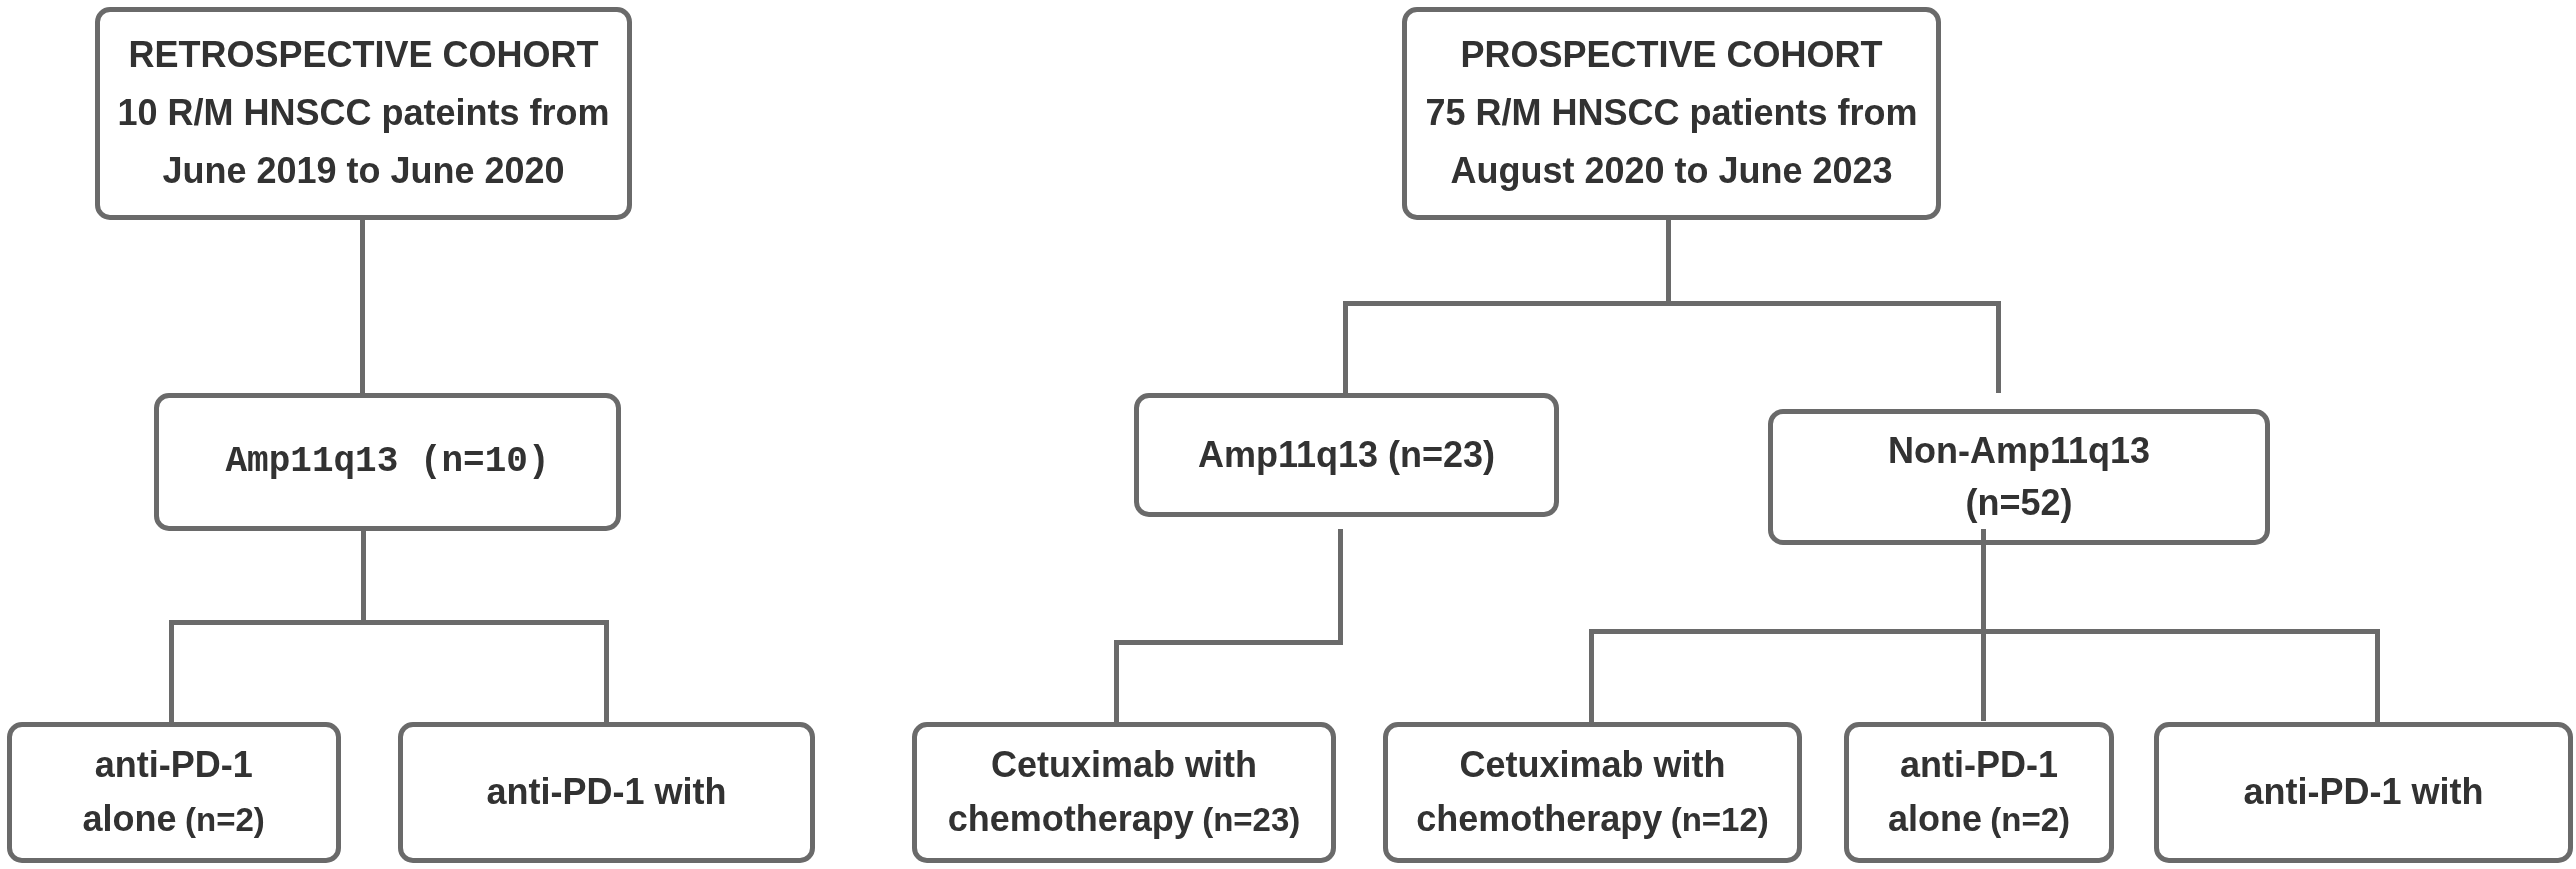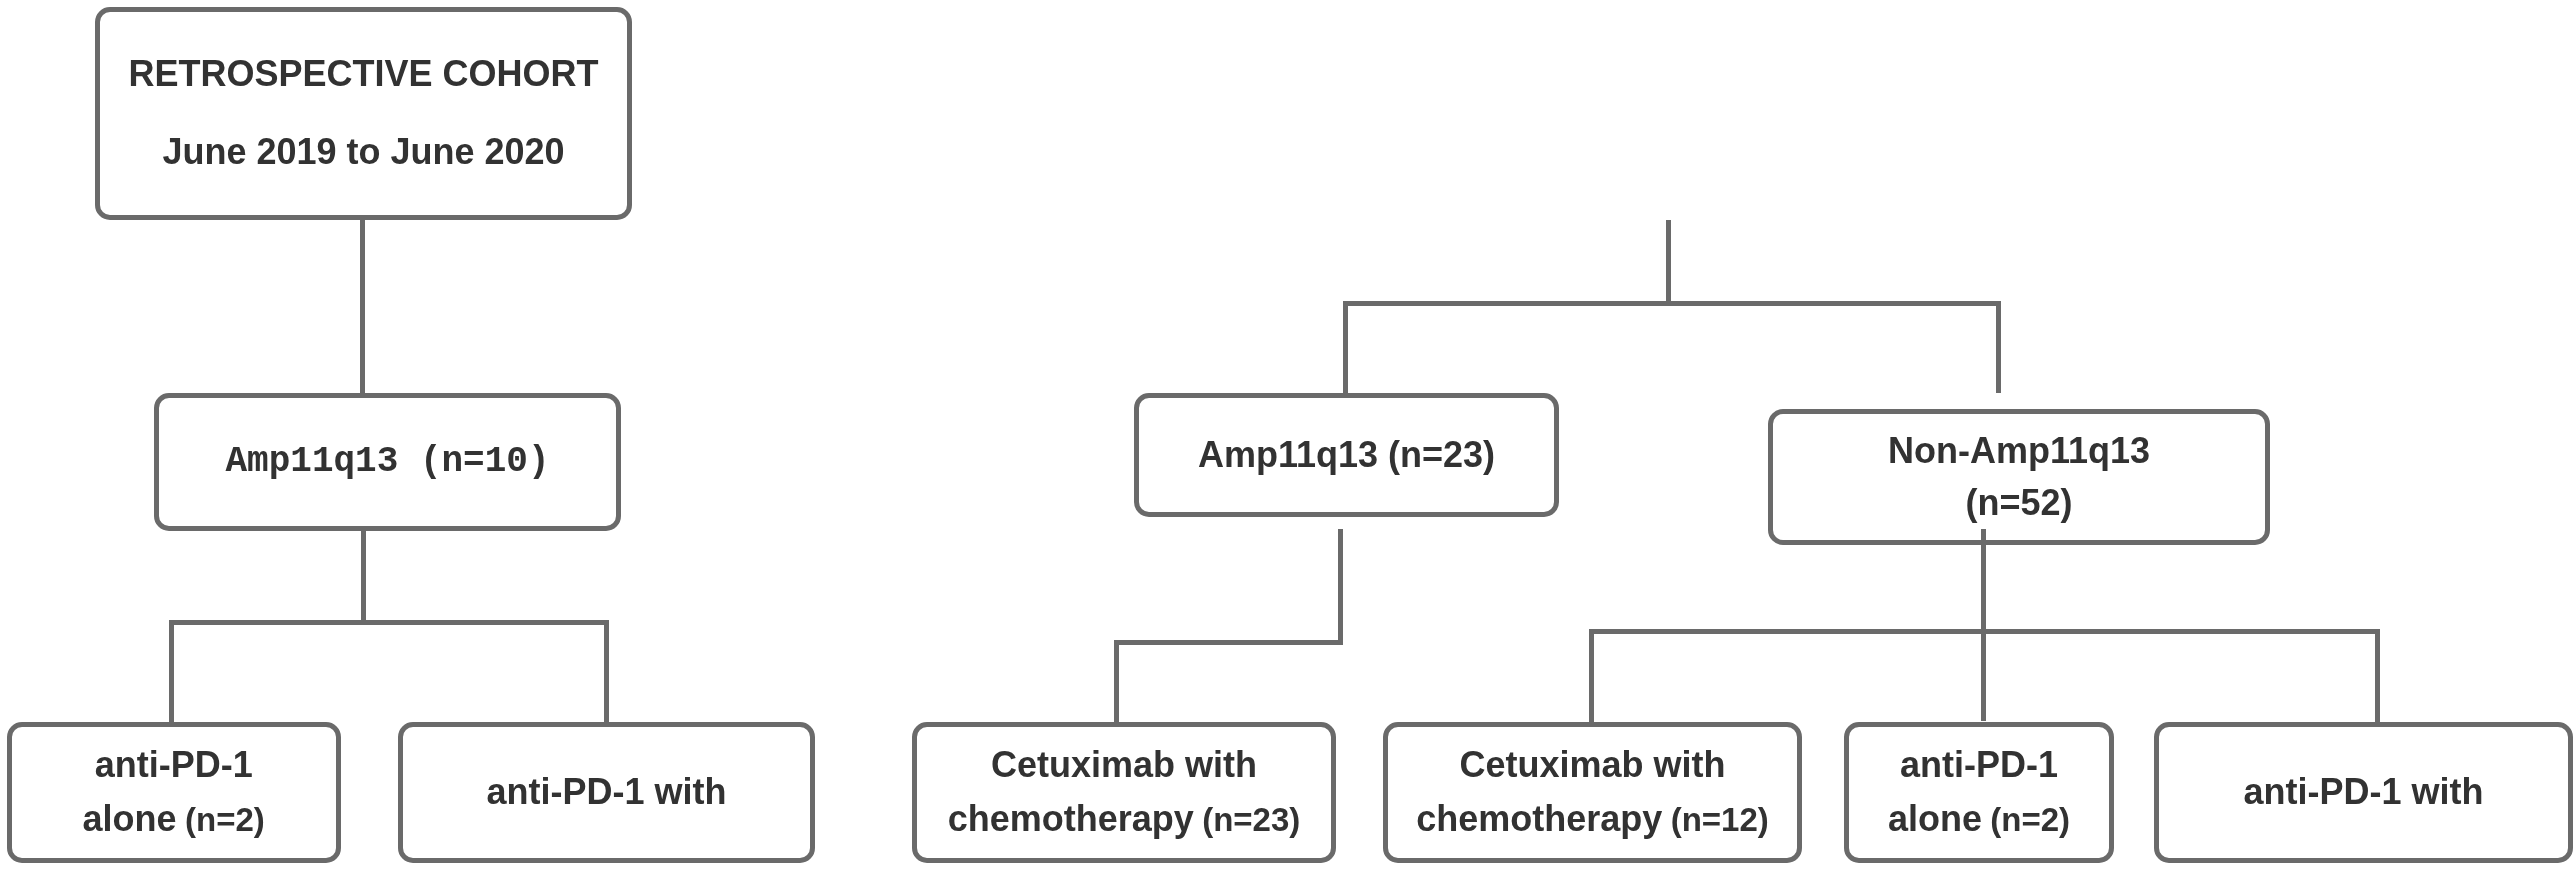--- a/index.html
+++ b/index.html
@@ -34,38 +34,44 @@
     background: #6a6a6a;
   }
 </style>
 </head>
 <body>
 
 <div class="canvas">
 
   <div class="box" style="left:95px; top:6.7px; width:537px; height:213px;">
     <div class="bline">RETROSPECTIVE COHORT</div>
+    <div class="bline">10 R/M HNSCC pateints from</div>
     <div class="bline">June 2019 to June 2020</div>
   </div>
 
   <div class="box" style="left:154px; top:393px; width:467px; height:138px;font-family:Liberation Mono, monospace;">
     <div class="bline">Amp11q13 (n=10)</div>
   </div>
 
   <div class="box" style="left:6.7px; top:722px; width:334px; height:141px;">
     <div class="bline">anti-PD-1</div>
     <div class="bline">
       <span>alone</span><span class="n-small">(n=2)</span>
     </div>
   </div>
 
   <div class="box" style="left:398px; top:722px; width:417px; height:141px;">
     <div class="bline">anti-PD-1 with</div>
   </div>
 
+  <div class="box" style="left:1402px; top:6.7px; width:539px; height:213px;">
+    <div class="bline">PROSPECTIVE COHORT</div>
+    <div class="bline">75 R/M HNSCC patients from</div>
+    <div class="bline">August 2020 to June 2023</div>
+  </div>
 
   <div class="box" style="left:1134px; top:393px; width:425px; height:124px;">
     <div class="bline">Amp11q13 (n=23)</div>
   </div>
 
   <div class="box" style="left:1768px; top:393px; width:502px; height:136px;margin-top:16px;">
     <div class="bline">Non-Amp11q13</div>
     <div class="bline">(n=52)</div>
   </div>
 

